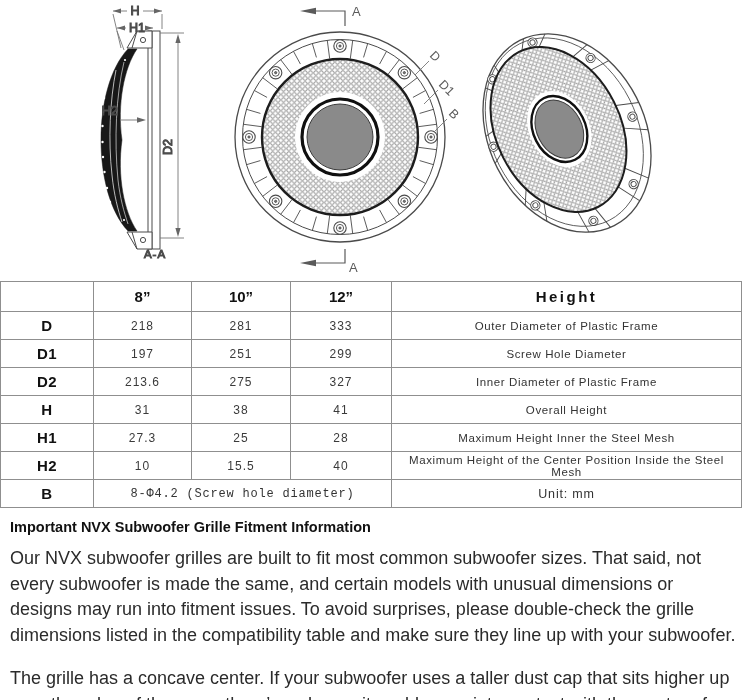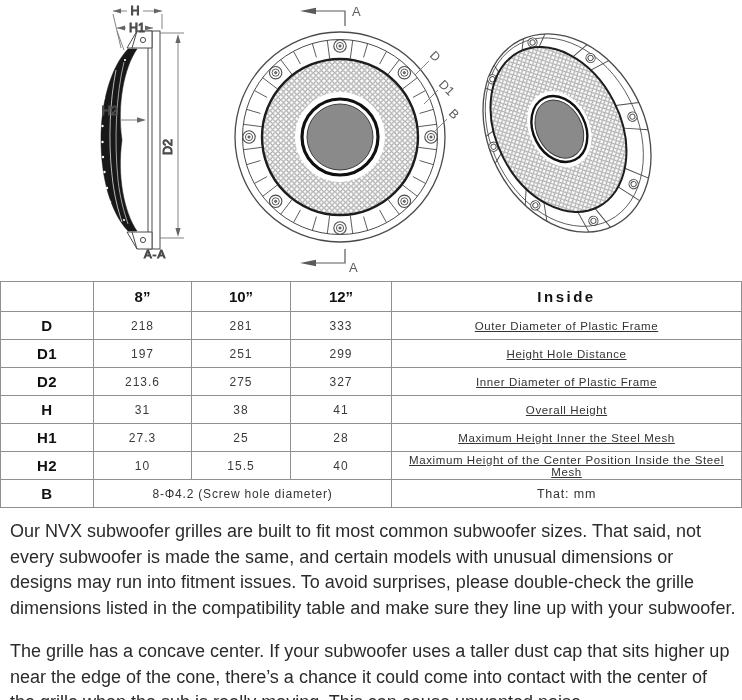--- a/index.html
+++ b/index.html
@@ -9,22 +9,22 @@
   .drawing{position:absolute;top:0;left:0;}
   .dimtext{fill:#5a5a5a;font-family:"Liberation Sans",sans-serif;}
 
   
   table.spec{position:absolute;top:281px;left:0;width:742px;border-collapse:collapse;table-layout:fixed;}
   table.spec td{border:1px solid #8f8f8f;text-align:center;vertical-align:middle;padding:0;}
   td.hdr{font-weight:bold;font-size:15px;color:#111;height:29px;}
   td.hdr-notes{font-weight:bold;font-size:15px;letter-spacing:2.5px;color:#111;}
   td.rowlabel{font-weight:bold;font-size:15px;color:#111;letter-spacing:0.5px;height:27px;}
   td.val{font-size:12px;color:#3a3a3a;letter-spacing:1px;}
-  td.note{font-size:11.5px;color:#333;letter-spacing:0.6px;text-decoration:underline;}
-  td.bval{font-size:12px;color:#333;letter-spacing:0.8px;}
+  td.note{font-size:11.5px;color:#333;letter-spacing:0.6px;}
+  td.bval{font-size:12px;color:#333;letter-spacing:0.8px;font-family:Liberation Mono, monospace;}
   td.unit{font-size:12.5px;color:#333;letter-spacing:0.8px;}
 
   
   .textblock{position:absolute;top:519px;left:10px;width:726px;color:#2b2b2b;}
   .textblock h3{margin:0 0 11px 0;font-size:14.5px;color:#111;}
   .textblock p{margin:0 0 17px 0;font-size:18px;line-height:1.43;}
 </style>
 </head>
 <body>
 
@@ -238,35 +238,35 @@
       <col style="width:99px">
       <col style="width:101px">
       <col>
     </colgroup>
   <tbody>
       <tr>
     <td class="hdr"></td>
     <td class="hdr">8”</td>
     <td class="hdr">10”</td>
     <td class="hdr">12”</td>
-    <td class="hdr-notes">Inside</td>
+    <td class="hdr-notes">Height</td>
   </tr>
   <tr>
     <td class="rowlabel">D</td>
     <td class="val">218</td>
     <td class="val">281</td>
     <td class="val">333</td>
     <td class="note">Outer Diameter of Plastic Frame</td>
   </tr>
   <tr>
     <td class="rowlabel">D1</td>
     <td class="val">197</td>
     <td class="val">251</td>
     <td class="val">299</td>
-    <td class="note">Height Hole Distance</td>
+    <td class="note">Screw Hole Diameter</td>
   </tr>
   <tr>
     <td class="rowlabel">D2</td>
     <td class="val">213.6</td>
     <td class="val">275</td>
     <td class="val">327</td>
     <td class="note">Inner Diameter of Plastic Frame</td>
   </tr>
   <tr>
     <td class="rowlabel">H</td>
@@ -285,21 +285,22 @@
   <tr>
     <td class="rowlabel">H2</td>
     <td class="val">10</td>
     <td class="val">15.5</td>
     <td class="val">40</td>
     <td class="note">Maximum Height of the Center Position Inside the Steel Mesh</td>
   </tr>
   <tr>
     <td class="rowlabel">B</td>
     <td class="bval" colspan="3">8-Φ4.2 (Screw hole diameter)</td>
-    <td class="unit">That: mm</td>
+    <td class="unit">Unit: mm</td>
   </tr>
 </tbody>
   </table>
 
 <div class="textblock">
+  <h3>Important NVX Subwoofer Grille Fitment Information</h3>
   <p>Our NVX subwoofer grilles are built to fit most common subwoofer sizes. That said, not every subwoofer is made the same, and certain models with unusual dimensions or designs may run into fitment issues. To avoid surprises, please double-check the grille dimensions listed in the compatibility table and make sure they line up with your subwoofer.</p>
   <p>The grille has a concave center. If your subwoofer uses a taller dust cap that sits higher up near the edge of the cone, there’s a chance it could come into contact with the center of the grille when the sub is really moving. This can cause unwanted noise.</p>
 </div>
 
 </body></html>

